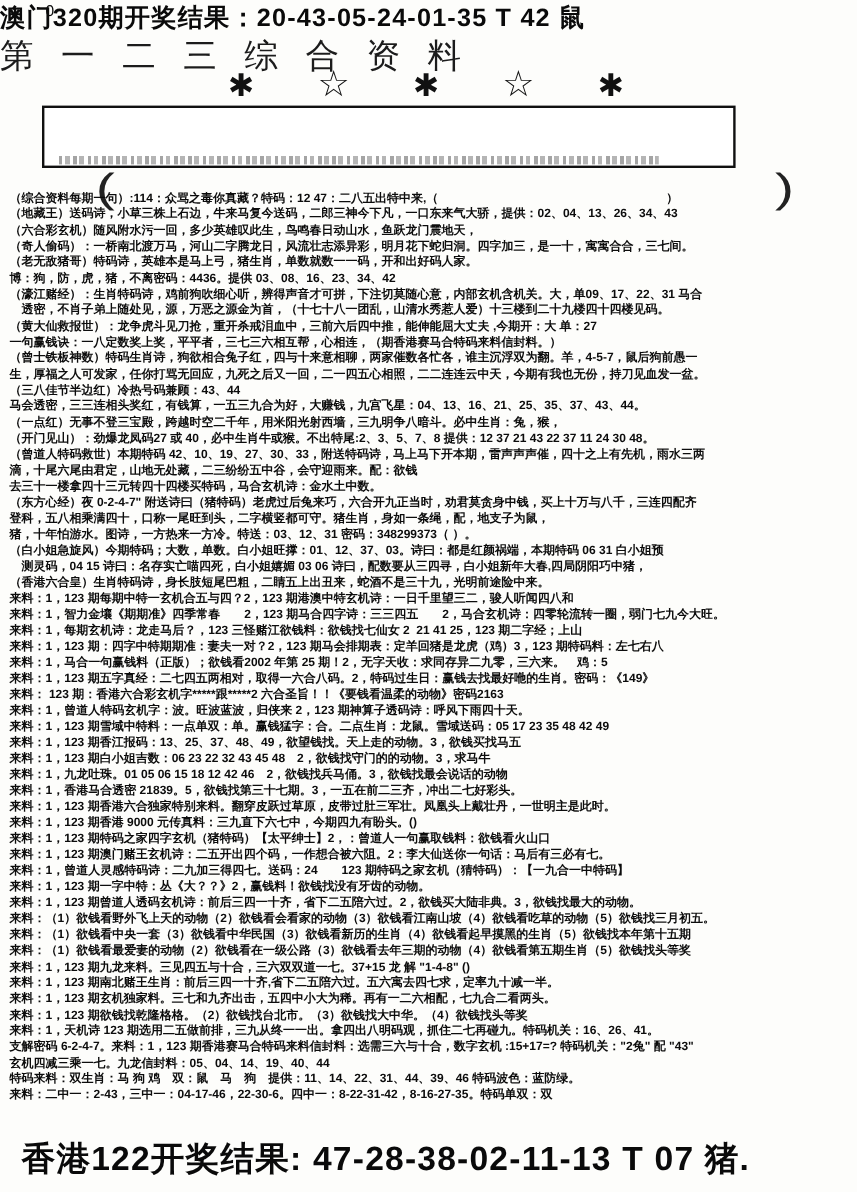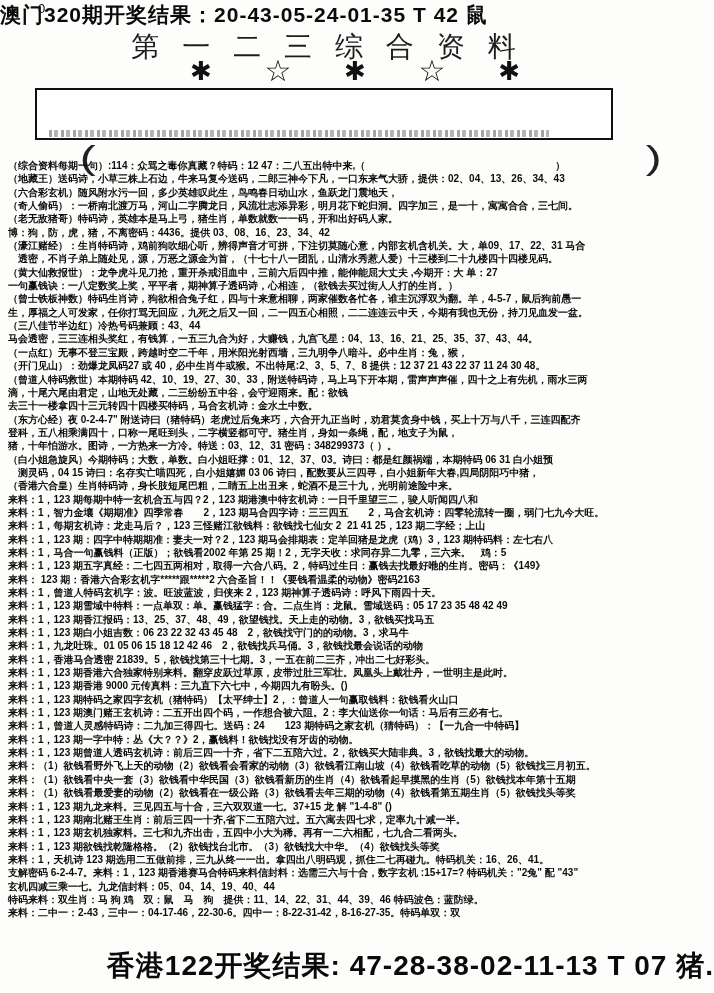--- a/index.html
+++ b/index.html
@@ -8,21 +8,21 @@
     width:714px; height:993px; position:relative;
     background:#fdfdfb; color:#0a0a0a; overflow:hidden;
     font-family:"Liberation Sans","DejaVu Sans",sans-serif;
   }
   .corner-mark { position:absolute; left:38px; top:1px; font-size:13px; font-weight:400; }
   .macau-line {
     position:absolute; left:0; right:0; top:1px; text-align:left;
     font-size:21px; font-weight:800; letter-spacing:1px; white-space:pre;
   }
   .main-title {
-    position:absolute; left:0; right:60px; top:28px; text-align:center;
+    position:absolute; left:0; right:60px; top:28px; text-align:left;
     font-family:"DejaVu Serif","Liberation Serif",serif;
     font-size:28px; font-weight:500; letter-spacing:7px; color:#1c1c1c; white-space:pre;
   }
   .stars-row {
     position:absolute; left:190px; top:56px; width:330px;
     display:flex; justify-content:space-between; align-items:flex-end;
     font-size:26px; line-height:30px; color:#111;
   }
   .big-box {
     position:absolute; left:35px; top:88px; width:578px; height:52px;
@@ -35,21 +35,21 @@
   }
   .paren { position:absolute; font-size:34px; font-weight:300; color:#222; transform:scaleX(1.4); }
   .paren-open  { left:82px;  top:138px; }
   .paren-close { left:648px; top:138px; }
   .text-block { position:absolute; left:8px; top:159px; width:700px; }
   .tl {
     font-size:10px; line-height:13.35px; font-weight:700;
     white-space:pre-wrap; letter-spacing:0; color:#0c0c0c;
   }
   .hk-line {
-    position:absolute; left:0; right:0; top:947px; text-align:right; padding-left:28px;
+    position:absolute; left:0; right:0; top:947px; text-align:left; padding-left:18px;
     font-size:28px; font-weight:800; letter-spacing:1px; white-space:pre;
   }
 </style>
 </head>
 <body>
 
 <div class="corner-mark">0</div>
 
 <div class="macau-line">澳门320期开奖结果：20-43-05-24-01-35 T 42 鼠</div>
 
@@ -73,21 +73,21 @@
 <div class="text-block">
     <div class="tl">（综合资料每期一句）:114：众骂之毒你真藏？特码：12 47：二八五出特中来,（　　　　　　　　　　　　　　　　　　　）</div>
     <div class="tl">（地藏王）送码诗，小草三株上石边，牛来马复今送码，二郎三神今下凡，一口东来气大骄，提供：02、04、13、26、34、43</div>
     <div class="tl">（六合彩玄机）随风附水污一回，多少英雄叹此生，鸟鸣春日动山水，鱼跃龙门震地天，</div>
     <div class="tl">（奇人偷码）：一桥南北渡万马，河山二字腾龙日，风流壮志添异彩，明月花下蛇归洞。四字加三，是一十，寓寓合合，三七间。</div>
     <div class="tl">（老无敌猪哥）特码诗，英雄本是马上弓，猪生肖，单数就数一一码，开和出好码人家。</div>
     <div class="tl">博：狗，防，虎，猪，不离密码：4436。提供 03、08、16、23、34、42</div>
     <div class="tl">（濠江赌经）：生肖特码诗，鸡前狗吹细心听，辨得声音才可拼，下注切莫随心意，内部玄机含机关。大，单09、17、22、31 马合</div>
     <div class="tl">　透密，不肖子弟上随处见，源，万恶之源金为首，（十七十八一团乱，山清水秀惹人爱）十三楼到二十九楼四十四楼见码。</div>
     <div class="tl">（黄大仙救报世）：龙争虎斗见刀抢，重开杀戒泪血中，三前六后四中推，能伸能屈大丈夫 ,今期开：大 单：27</div>
-    <div class="tl">一句赢钱诀：一八定数奖上奖，平平者，期神算子透码诗，心相连，（欲钱去买过街人人打的生肖。）</div>
+    <div class="tl">一句赢钱诀：一八定数奖上奖，平平者，三七三六相互帮，心相连，（期香港赛马合特码来料信封料。）</div>
     <div class="tl">（曾士铁板神数）特码生肖诗，狗欲相合兔子红，四与十来意相聊，两家催数各忙各，谁主沉浮双为翻。羊，4-5-7，鼠后狗前愚一</div>
     <div class="tl">生，厚福之人可发家，任你打骂无回应，九死之后又一回，二一四五心相照，二二连连云中天，今期有我也无份，持刀见血发一盆。</div>
     <div class="tl">（三八佳节半边红）冷热号码兼顾：43、44</div>
     <div class="tl">马会透密，三三连相头奖红，有钱算，一五三九合为好，大赚钱，九宫飞星：04、13、16、21、25、35、37、43、44。</div>
     <div class="tl">（一点红）无事不登三宝殿，跨越时空二千年，用米阳光射西墙，三九明争八暗斗。必中生肖：兔，猴，</div>
     <div class="tl">（开门见山）：劲爆龙凤码27 或 40，必中生肖牛或猴。不出特尾:2、3、5、7、8 提供：12 37 21 43 22 37 11 24 30 48。</div>
     <div class="tl">（曾道人特码救世）本期特码 42、10、19、27、30、33，附送特码诗，马上马下开本期，雷声声声催，四十之上有先机，雨水三两</div>
     <div class="tl">滴，十尾六尾由君定，山地无处藏，二三纷纷五中谷，会守迎雨来。配：欲钱</div>
     <div class="tl">去三十一楼拿四十三元转四十四楼买特码，马合玄机诗：金水土中数。</div>
     <div class="tl">（东方心经）夜 0-2-4-7" 附送诗曰（猪特码）老虎过后兔来巧，六合开九正当时，劝君莫贪身中钱，买上十万与八千，三连四配齐</div>

